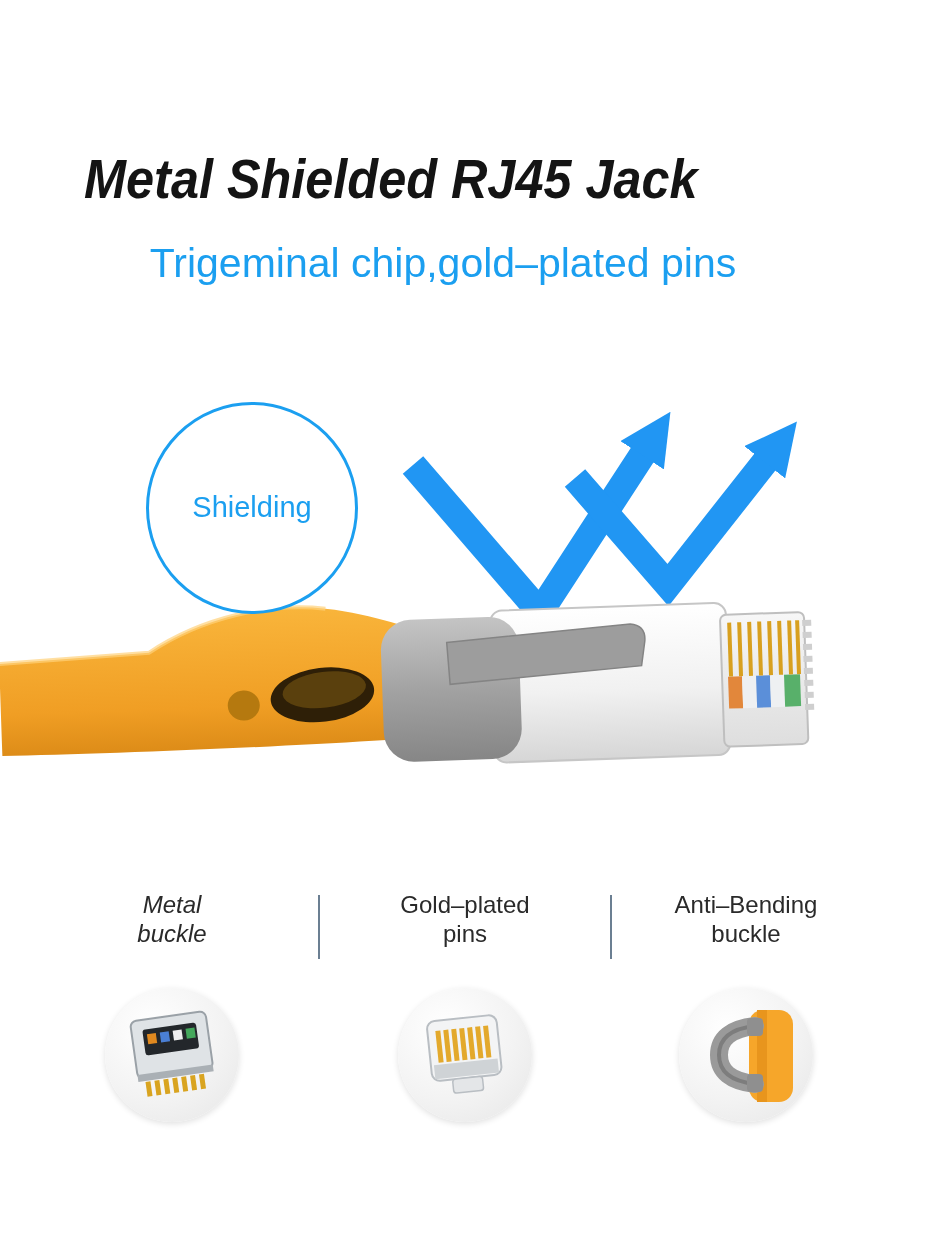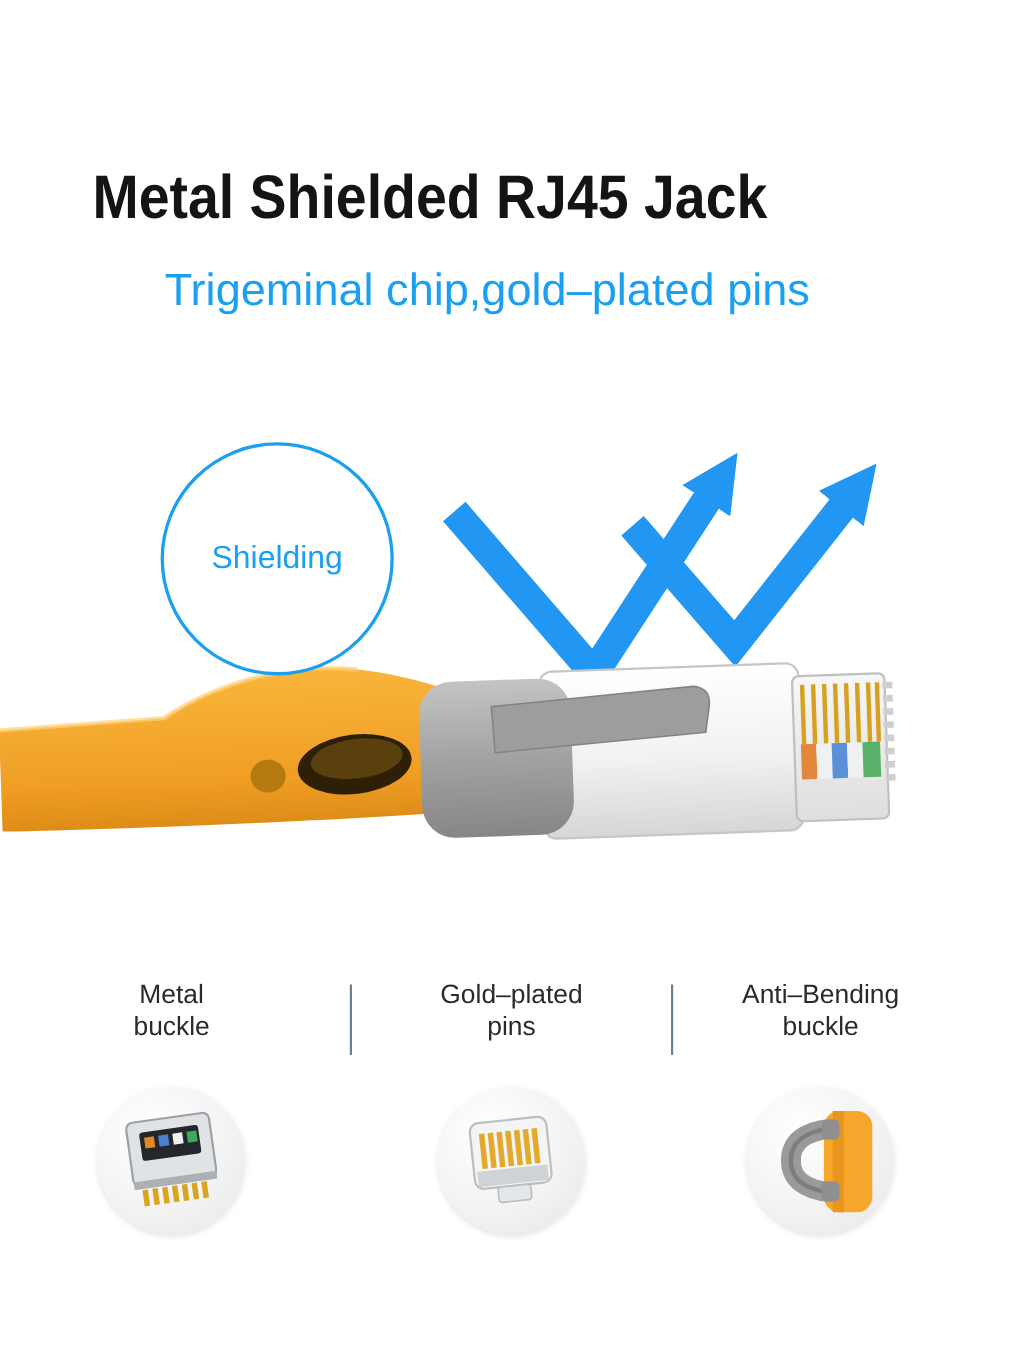--- a/index.html
+++ b/index.html
@@ -4,21 +4,21 @@
 <style>
   * { margin:0; padding:0; box-sizing:border-box; }
   html,body { width:930px; height:1240px; }
   body {
     position:relative;
     background:#ffffff;
     font-family:"Liberation Sans", sans-serif;
     overflow:hidden;
   }
   .title-wrap {
-    position:absolute; top:146px; left:0; width:782px; text-align:center;
+    position:absolute; top:146px; left:0; width:782px; text-align:center;font-style:italic;
   }
   .title {
     display:inline-block;
     font-size:56px; font-weight:bold; color:#141414;
     transform:scaleX(.90); transform-origin:center;
     letter-spacing:0px; white-space:nowrap;
   }
   .subtitle-wrap {
     position:absolute; top:240px; left:0; width:886px; text-align:center;
   }
@@ -39,21 +39,21 @@
   .scene {
     position:absolute; left:0; top:380px; width:930px; height:480px; z-index:2;
   }
   .features {
     position:absolute; left:0; top:890px; width:930px; height:250px;
   }
   .feature-col {
     position:absolute; top:0; width:260px;
     display:flex; flex-direction:column; align-items:center;
   }
-  .feature-col.c1 { left:26px; }
+  .feature-col.c1 { left:42px;font-style:italic; }
   .feature-col.c2 { left:335px; }
   .feature-col.c3 { left:616px; }
   .feature-label {
     text-align:center; font-size:24px; line-height:1.22; color:#2a2a2a;
     height:66px;
   }
   .feature-photo {
     margin-top:32px;
     width:134px; height:134px; border-radius:50%;
     background:radial-gradient(circle at 35% 30%, #ffffff 0%, #f3f3f3 55%, #e6e6e6 100%);

